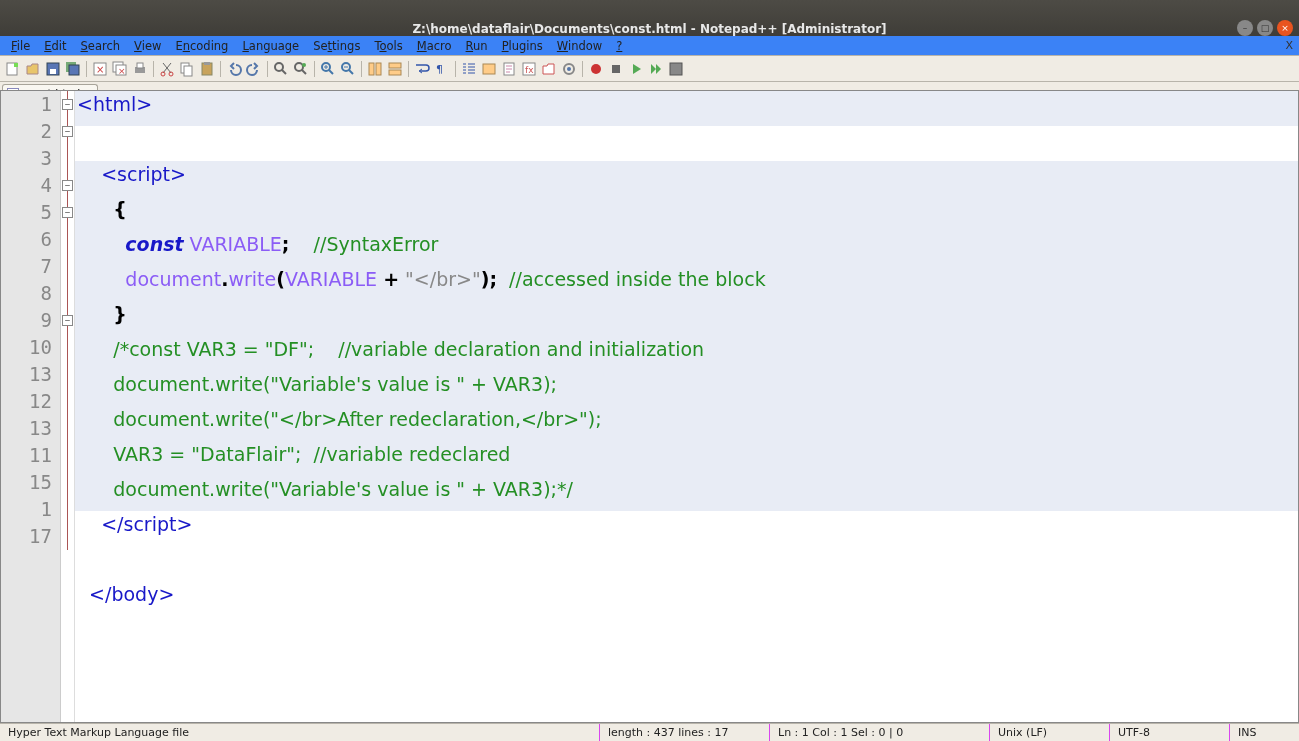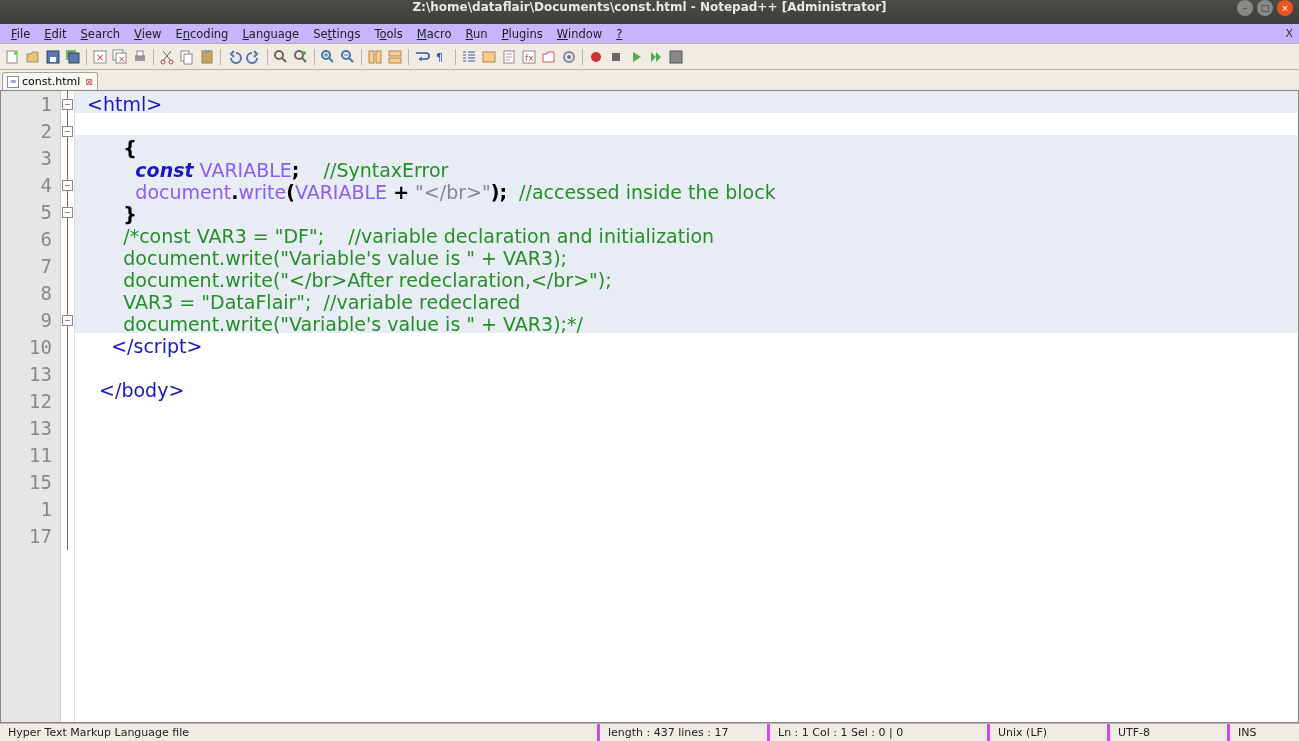--- a/index.html
+++ b/index.html
@@ -1,52 +1,52 @@
 <!DOCTYPE html>
 <html><head>
 <meta charset="utf-8">
 <style>
 *{margin:0;padding:0;box-sizing:border-box;font-family:"DejaVu Sans",Arial,sans-serif}
 body{width:1299px;height:741px;background:#d6d1ca;overflow:hidden;font-size:12px}
-.titlebar{height:24px;background:linear-gradient(to bottom,#4d4b45,#3f3d38);display:flex;align-items:flex-start;color:#ddd;position:relative}
+.titlebar{height:36px;background:linear-gradient(to bottom,#4d4b45,#3f3d38);display:flex;align-items:flex-end;color:#ddd;position:relative}
 .titlebar-title{flex:1;text-align:center;font-weight:bold;font-size:12px;color:#e8e8e8}
 .titlebar-buttons{position:absolute;right:6px;display:flex;gap:4px;align-items:center}
 .tb-btn{width:16px;height:16px;border-radius:50%;display:flex;align-items:center;justify-content:center;font-size:9px;color:#333}
 .tb-min{background:#888}
 .tb-max{background:#888}
 .tb-close{background:#e95420;color:#fff}
-.menubar{height:20px;background:#c4b5fd;display:flex;align-items:center;padding:0 4px;border-bottom:1px solid #b8b4aa;position:relative}
+.menubar{height:20px;background:#3b82f6;display:flex;align-items:center;padding:0 4px;border-bottom:1px solid #b8b4aa;position:relative}
 .menu-item{padding:1px 7px;font-size:11.5px;color:#222;cursor:default}
 .menu-item u{text-decoration:underline}
 .menu-close-x{position:absolute;right:6px;font-size:11px;color:#333;cursor:default}
 .toolbar{height:26px;background:#f0ece4;display:flex;align-items:center;padding:0 4px;gap:2px;border-bottom:1px solid #b8b4aa}
 .tb-icon{width:18px;height:18px;display:flex;align-items:center;justify-content:center;font-size:12px;cursor:default}
 .tb-sep{width:1px;height:16px;background:#b8b4aa;margin:0 2px}
 .tabbar{height:20px;background:#f0ece4;display:flex;align-items:flex-end;padding-left:2px}
 .tab{height:18px;background:#f9f7f1;border:1px solid #a8a49a;border-bottom:none;border-radius:3px 3px 0 0;display:flex;align-items:center;padding:0 4px;gap:3px;font-size:11px}
 .tab-icon{width:12px;height:12px;display:inline-block;background:#fff;border:1px solid #88b;font-size:8px;text-align:center;line-height:10px;color:#35a}
 .tab-x{color:#c44;font-size:9px;margin-left:2px;cursor:default}
 .editor-wrap{position:absolute;top:90px;left:0;right:0;bottom:18px;border:1px solid #888;background:#fff;display:flex}
 .gutter{width:60px;background:#e6e6e6;border-right:1px solid #ccc;flex-shrink:0}
 .line-num{height:27px;text-align:right;padding-right:8px;font:19px/27px "DejaVu Sans Mono","Consolas",monospace;color:#888}
 .fold-col{width:14px;background:#fff;border-right:1px solid #ddd;flex-shrink:0;position:relative}
 .fold-mark{position:absolute;left:1px;width:11px;height:11px;border:1px solid #888;background:#fff;font:9px/9px monospace;text-align:center;color:#555}
 .fold-mark::before{content:"−"}
 .vline{position:absolute;left:6px;width:1px;background:#a55}
 .code-area{flex:1;background:#fff;overflow:hidden}
-.code-line{height:22px;font:19px/27px "DejaVu Sans Mono","Consolas",monospace;white-space:pre;padding-left:12px}
+.code-line{height:35px;font:19px/27px "DejaVu Sans Mono","Consolas",monospace;white-space:pre;padding-left:2px}
 .hl{background:#e8ecf5}
 .t-tag{color:#1818c8}
 .t-key{color:#1818c8;font-weight:bold;font-style:italic}
 .t-punc{color:#000;font-weight:bold}
 .t-ident{color:#8b5cf6}
 .t-str{color:#888}
 .t-cmt{color:#248f24}
 .statusbar{position:absolute;bottom:0;left:0;right:0;height:18px;background:#f0ece4;border-top:1px solid #b8b4aa;display:flex;align-items:center;font-size:11px;color:#222}
-.sb-cell{border-right:3px solid #d946ef;padding:0 8px;height:100%;display:flex;align-items:center}
+.sb-cell{border-right:1px solid #d946ef;padding:0 8px;height:100%;display:flex;align-items:center}
 svg{display:block}
 </style>
 </head>
 <body>
 
 <div class="titlebar">
   <div class="titlebar-title">Z:\home\dataflair\Documents\const.html - Notepad++ [Administrator]</div>
   <div class="titlebar-buttons">
     <div class="tb-btn tb-min">–</div>
     <div class="tb-btn tb-max">□</div>
@@ -297,20 +297,21 @@
     <div class="vline" style="top:0;height:459px"></div>
   <div class="fold-mark" style="top: 8px;"></div>
       <div class="fold-mark" style="top: 35px;"></div>
       <div class="fold-mark" style="top: 89px;"></div>
       <div class="fold-mark" style="top: 116px;"></div>
       <div class="fold-mark" style="top: 224px;"></div>
     </div>
   <div class="code-area" id="codearea">
       <div class="code-line hl"><span class="t-tag">&lt;html&gt;</span></div>
       <div class="code-line"></div>
+      <div class="code-line hl"><span>    </span><span class="t-tag">&lt;script&gt;</span></div>
       <div class="code-line hl"><span>      </span><span class="t-punc">{</span></div>
       <div class="code-line hl"><span>        </span><span class="t-key">const</span><span> </span><span class="t-ident">VARIABLE</span><span class="t-punc">;</span><span>    </span><span class="t-cmt">//SyntaxError</span></div>
       <div class="code-line hl"><span>        </span><span class="t-ident">document</span><span class="t-punc">.</span><span class="t-ident">write</span><span class="t-punc">(</span><span class="t-ident">VARIABLE </span><span class="t-punc">+</span><span> </span><span class="t-str">"&lt;/br&gt;"</span><span class="t-punc">);</span><span>  </span><span class="t-cmt">//accessed inside the block</span></div>
       <div class="code-line hl"><span>      </span><span class="t-punc">}</span></div>
       <div class="code-line hl"><span>      </span><span class="t-cmt">/*const VAR3 = "DF";    //variable declaration and initialization</span></div>
       <div class="code-line hl"><span>      </span><span class="t-cmt">document.write("Variable's value is " + VAR3);</span></div>
       <div class="code-line hl"><span>      </span><span class="t-cmt">document.write("&lt;/br&gt;After redeclaration,&lt;/br&gt;");</span></div>
       <div class="code-line hl"><span>      </span><span class="t-cmt">VAR3 = "DataFlair";  //variable redeclared</span></div>
       <div class="code-line hl"><span>      </span><span class="t-cmt">document.write("Variable's value is " + VAR3);*/</span></div>
       <div class="code-line"><span>    </span><span class="t-tag">&lt;/script&gt;</span></div>

